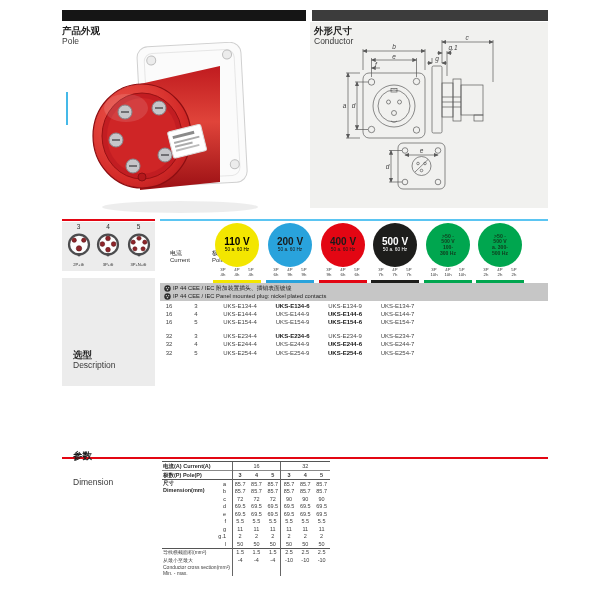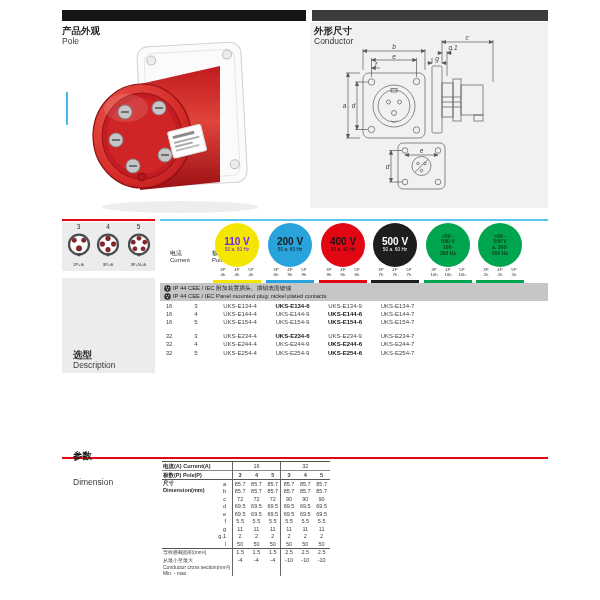--- a/index.html
+++ b/index.html
@@ -38,21 +38,21 @@
   .vbar{position:absolute;top:57.5px;left:-1px;width:48px;height:3.5px;}
   
   .note-band{left:160px;top:283px;width:388px;height:18px;background:#c6c6c6;}
   .note-line{position:absolute;left:4px;font-size:5.8px;color:#1f1f1f;line-height:7px;display:flex;align-items:center;gap:2px;white-space:nowrap;}
   
   .st{left:160px;top:302px;width:305px;font-size:6px;color:#464646;}
   .st-row{display:grid;grid-template-columns:18px 36px 52px 53px 52px 53px;height:8.2px;align-items:center;text-align:center;}
   .st-row.gap{margin-top:5.5px;}
   .st-row .b{font-weight:700;color:#141414;}
   
-  .desc-panel{left:62px;top:278px;width:93px;height:95px;background:#ececec;}
+  .desc-panel{left:62px;top:278px;width:93px;height:108px;background:#ececec;}
   
   .p-red-line{left:62px;top:457px;width:486px;height:2px;background:#e30613;}
   .pt{left:162px;top:461px;width:168px;border-top:1px solid #555;font-size:5.5px;color:#3d3d3d;}
   .pt .vl{position:absolute;top:0;width:1px;height:100%;background:#666;}
   .pt-row{display:grid;grid-template-columns:70px repeat(6,16.3px);align-items:center;text-align:center;}
   .pt-row .lab{text-align:left;padding-left:1px;font-weight:700;color:#2a2a2a;white-space:nowrap;}
   .pt-r1{height:8px;border-bottom:0.5px solid #8a8a8a;}
   .pt-r2{height:8px;border-bottom:1px solid #555;font-weight:700;}
   .pt-dim{height:7.5px;}
   .pt-dim .letter{text-align:right;padding-right:6px;color:#2e2e2e;}
@@ -249,21 +249,21 @@
     <div>电流</div>
       <div>Current</div>
   </div>
   <div class="abs cp" style="left:212px;top:250px;">
     <div>极数</div>
       <div>Pole</div>
   </div>
 
   <div class="abs volt-row">
       <div class="volt-item" style="left: 54px;">
-        <div class="vcircle" style="background: rgb(243, 230, 0); color: #6d28d9;">
+        <div class="vcircle" style="background: rgb(243, 230, 0); color: #000000;">
           <div class="v1">110 V</div>
           <div class="v2">50 a. 60 Hz</div>
         </div>
         <div class="mini">
           <div class="mrow">
             <span>3P</span>
             <span>4P</span>
             <span>5P</span>
           </div>
           <div class="mrow">

